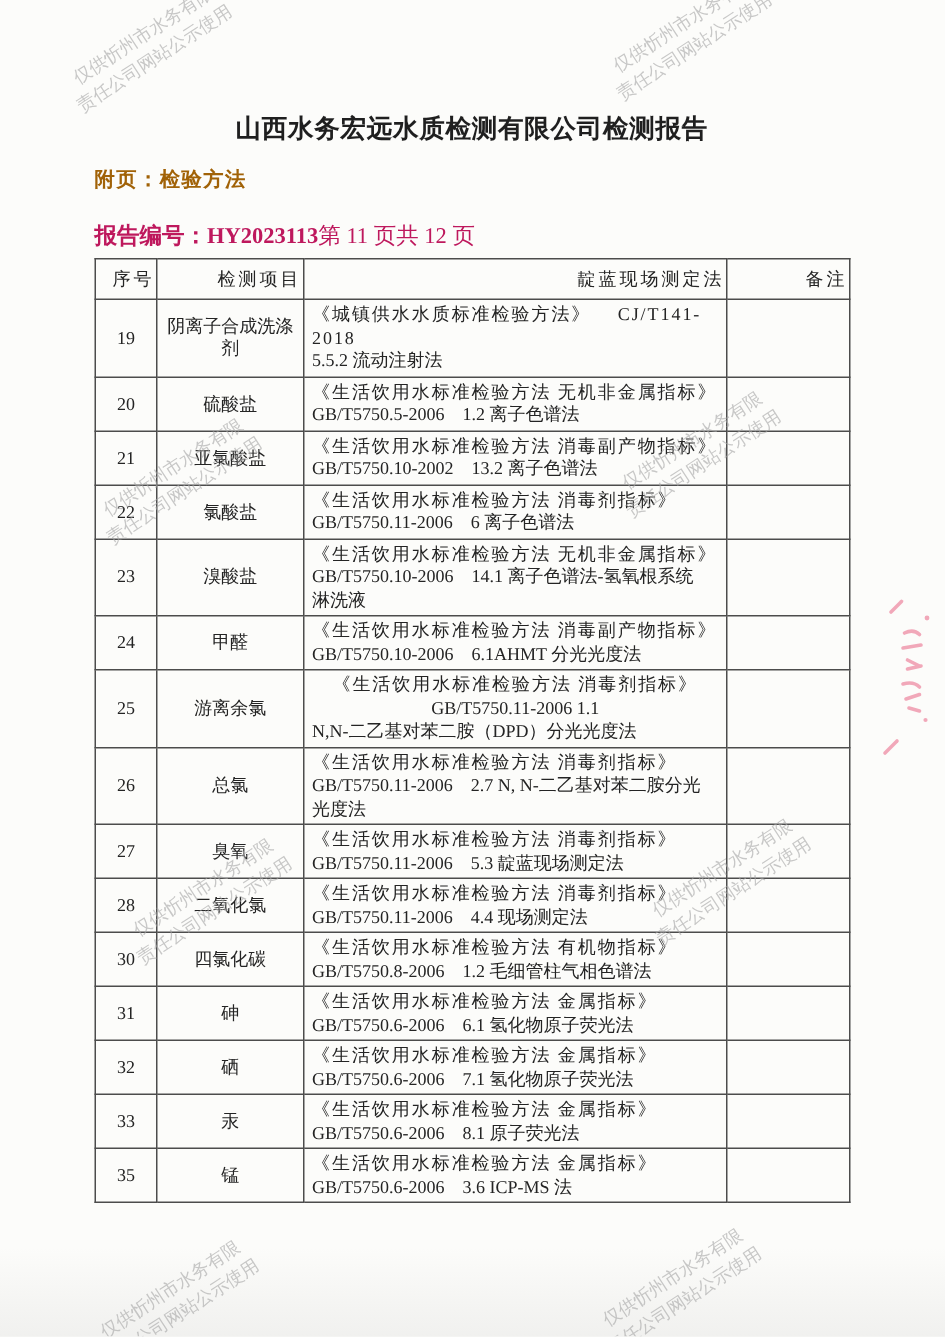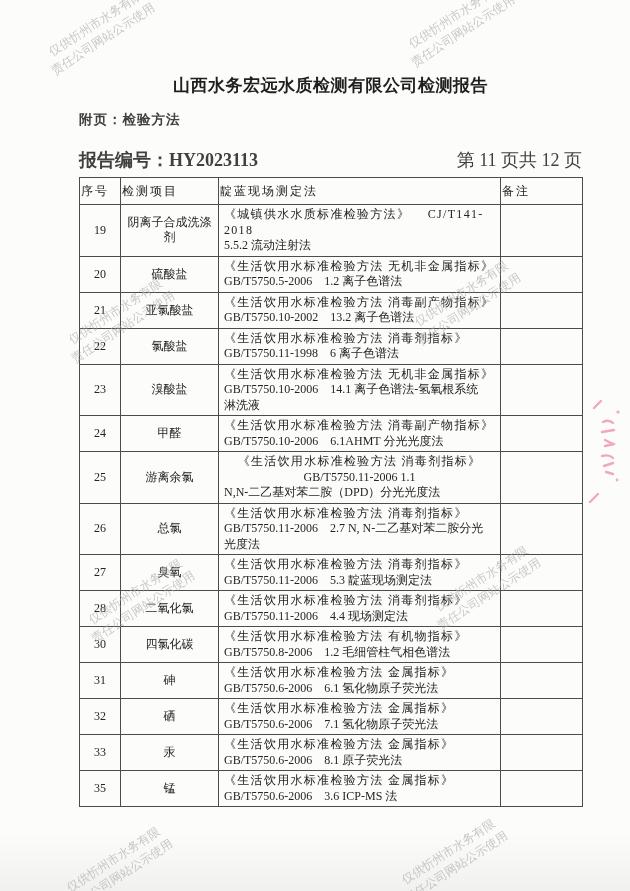--- a/index.html
+++ b/index.html
@@ -16,68 +16,67 @@
     color: #2e2e2e;
   }
   
   .sheet::after {
     content: "";
     position: absolute; left: 0; right: 0; bottom: 0; height: 60px;
     background: linear-gradient(to bottom, rgba(0,0,0,0), rgba(90,90,90,0.07));
     pointer-events: none;
   }
   .content {
-    position: absolute; left: 79px; top: 0; width: 503px; z-index: 1;
+    position: absolute; left: 63px; top: 0; width: 503px; z-index: 1;
   }
   .doc-title {
     margin-top: 74px;
     text-align: center;
     font-family: "Liberation Sans", sans-serif;
     font-weight: 700;
     font-size: 17px;
     letter-spacing: 0.5px;
     color: #1f1f1f;
   }
   .doc-subtitle {
     margin-top: 14px;
     font-family: "Liberation Sans", sans-serif;
     font-weight: 700;
     font-size: 13.5px;
     letter-spacing: 1px;
-    color: #404040;
+    color: #a16207;
   }
   .report-line {
     margin-top: 19px;
     margin-bottom: 5px;
     display: flex;
-    justify-content: space-between;
     align-items: baseline;
-    font-size: 18px;
-    color: #404040;
+    font-size: 15px;
+    color: #be185d;
   }
   .report-line .left { font-weight: 600; }
   table.methods {
     width: 100%;
     border-collapse: collapse;
     table-layout: fixed;
   }
   table.methods col.c1 { width: 41px; }
   table.methods col.c2 { width: 98px; }
   table.methods col.c3 { width: 282px; }
   table.methods col.c4 { width: 82px; }
   table.methods th, table.methods td {
     border: 1px solid #4c4c4c;
     font-weight: normal;
     font-size: 12px;
     color: #242424;
     vertical-align: middle;
   }
   table.methods th {
     height: 24px;
-    text-align: left;
+    text-align: right;
     letter-spacing: 2px;
   }
   td.c-no, td.c-item { text-align: center; padding: 2px 3px; line-height: 15px; }
   td.c-std { padding: 2px 5px; }
   td.c-remark { padding: 2px 3px; }
   .std-line { line-height: 15.5px; white-space: pre-wrap; }
   .std-line.spaced { letter-spacing: 1.3px; }
   .std-line.center { text-align: center; }
   
   .wm {
@@ -216,21 +215,21 @@
               <div class="std-line spaced">《生活饮用水标准检验方法 消毒副产物指标》</div>
               <div class="std-line">GB/T5750.10-2002　13.2 离子色谱法</div>
             </td>
             <td class="c-remark"></td>
           </tr>
           <tr>
             <td class="c-no">22</td>
             <td class="c-item">氯酸盐</td>
             <td class="c-std">
               <div class="std-line spaced">《生活饮用水标准检验方法 消毒剂指标》</div>
-              <div class="std-line">GB/T5750.11-1998　6 离子色谱法</div>
+              <div class="std-line">GB/T5750.11-2006　6 离子色谱法</div>
             </td>
             <td class="c-remark"></td>
           </tr>
           <tr>
             <td class="c-no">23</td>
             <td class="c-item">溴酸盐</td>
             <td class="c-std">
               <div class="std-line spaced">《生活饮用水标准检验方法 无机非金属指标》</div>
               <div class="std-line">GB/T5750.10-2006　14.1 离子色谱法-氢氧根系统</div>
               <div class="std-line">淋洗液</div>

